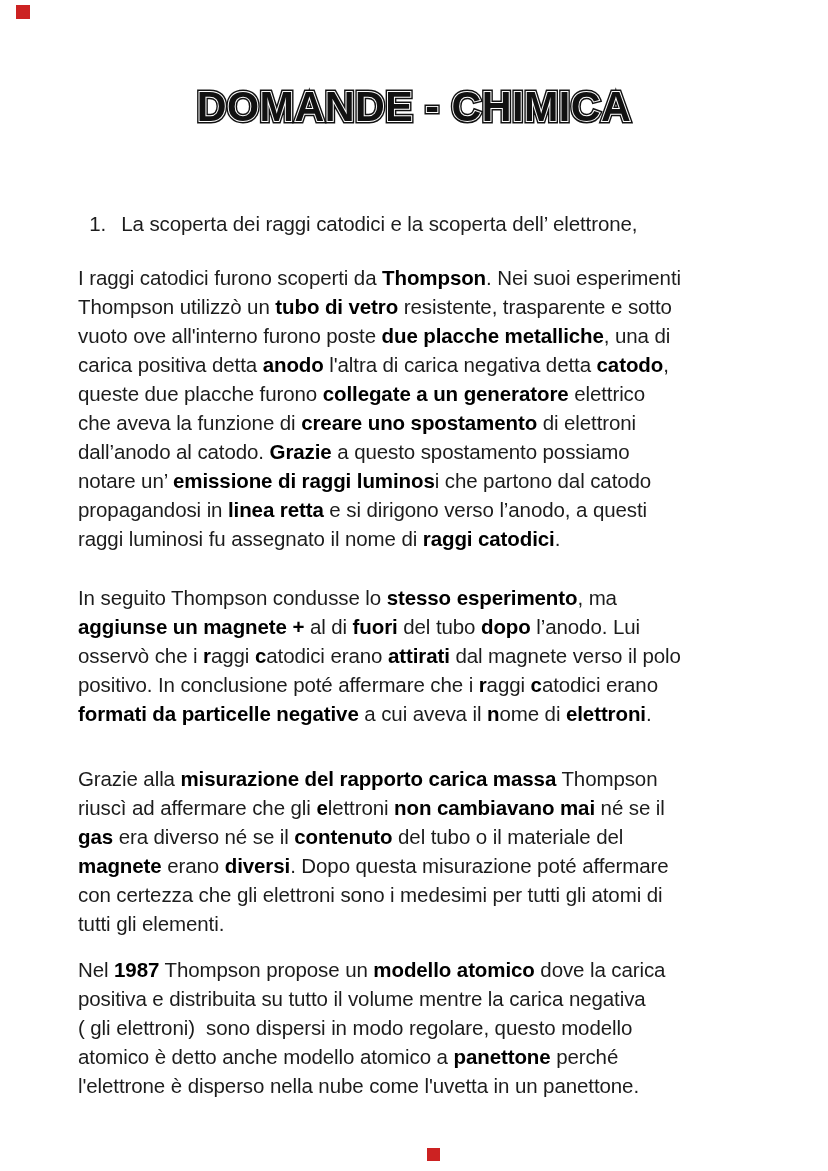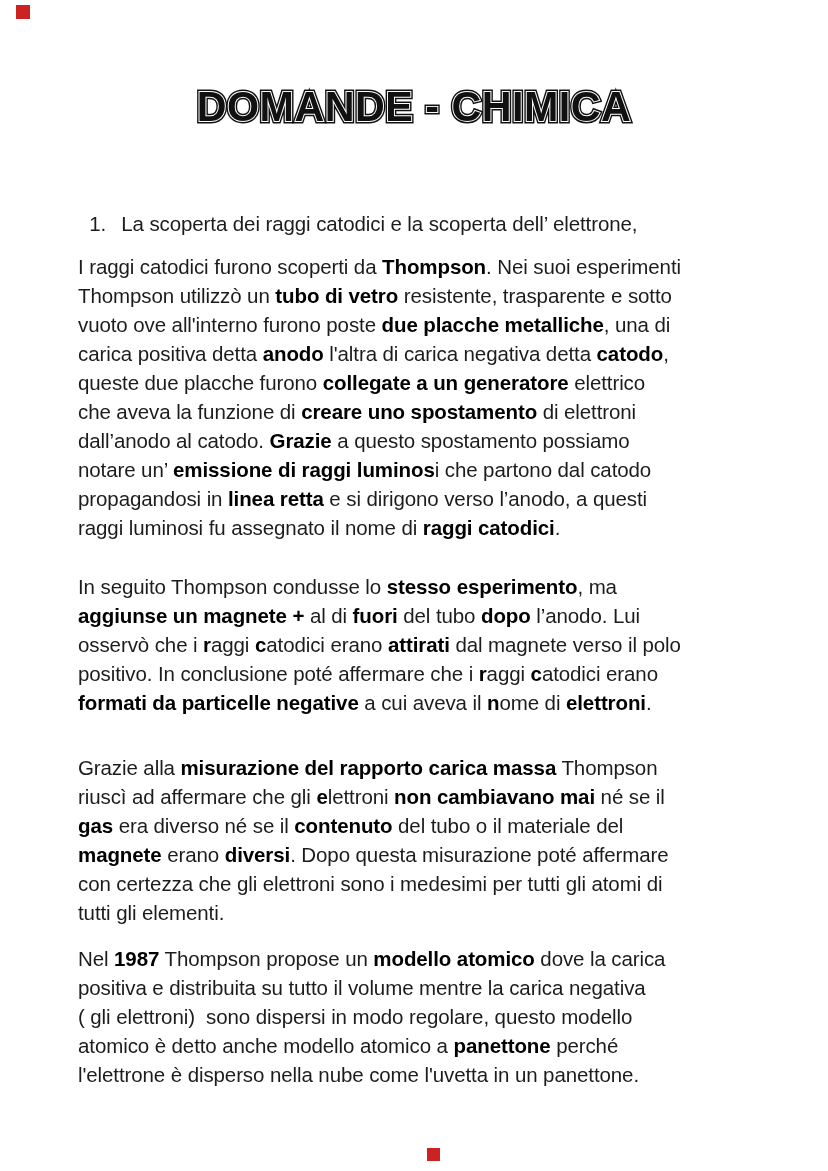--- a/index.html
+++ b/index.html
@@ -35,21 +35,21 @@
   .question {
     position: absolute; left: 78px; top: 180px; width: 700px;
     font-size: 20.5px; line-height: 29px;
     letter-spacing: -0.1px;
     white-space: pre;
   }
   .q-num { display: inline-block; width: 32px; vertical-align: top; }
   .q-lines { display: inline-block; vertical-align: top; text-align: right; }
 
   .paragraphs {
-    position: absolute; left: 78px; top: 252px; width: 700px;
+    position: absolute; left: 78px; top: 263px; width: 700px;
   }
   .para {
     font-size: 20.5px; line-height: 29px;
     letter-spacing: -0.1px;
     white-space: pre;
     color: #1c1c1c;
   }
   .para b { color: #000000; }
   .para:nth-of-type(1) { margin-bottom: 30px; }
   .para:nth-of-type(2) { margin-bottom: 36px; }

